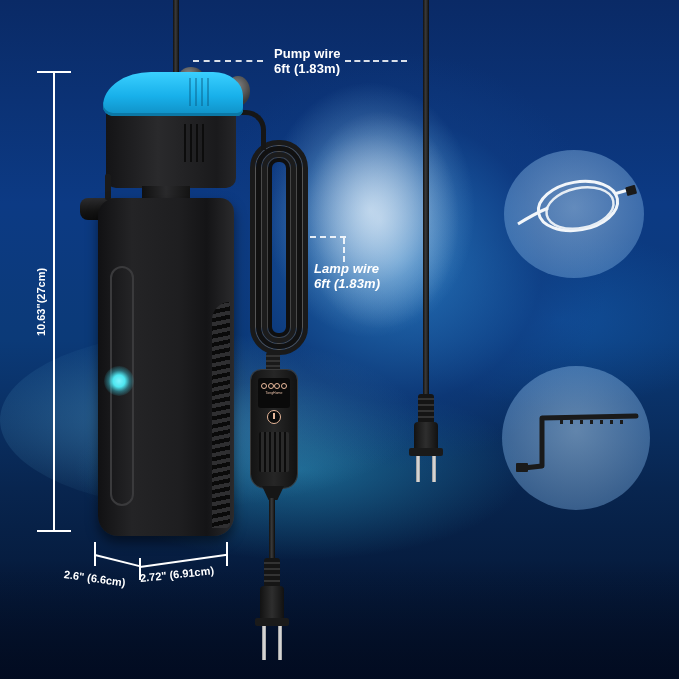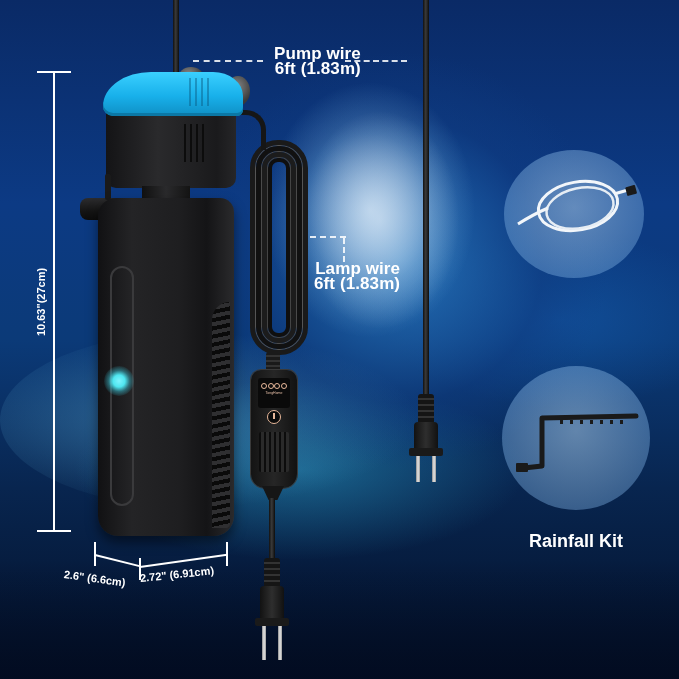--- a/index.html
+++ b/index.html
@@ -8,21 +8,21 @@
   .stage { position: absolute; left: 0; top: 0; width: 679px; height: 679px; overflow: hidden;
     background:
       radial-gradient(ellipse 140px 170px at 370px 210px, rgba(200,225,245,0.75), rgba(120,175,220,0.35) 45%, rgba(0,0,0,0) 75%),
       radial-gradient(ellipse 260px 260px at 400px 260px, rgba(40,120,190,0.9), rgba(15,60,130,0.5) 55%, rgba(0,0,0,0) 80%),
       radial-gradient(ellipse 300px 120px at 300px 470px, rgba(40,150,190,0.55), rgba(0,0,0,0) 75%),
       radial-gradient(ellipse 220px 110px at 560px 320px, rgba(20,90,170,0.6), rgba(0,0,0,0) 80%),
       linear-gradient(180deg, #0a2a66 0%, #0c3a84 30%, #0b3a78 50%, #08254f 72%, #031028 100%);
   }
   .abs { position: absolute; }
   .white-text { color: #ffffff; font-weight: bold; }
-  .label-small { font-size: 17px; line-height: 15px; letter-spacing: 0.1px; text-align: right; }
+  .label-small { font-size: 13px; line-height: 15px; letter-spacing: 0.1px; }
   .dash-h { border-top: 2px dashed rgba(255,255,255,0.85); height: 0; }
   .dash-v { border-left: 2px dashed rgba(255,255,255,0.85); width: 0; }
   .line-w { background: #ffffff; }
   .wire { background: linear-gradient(90deg, #111 0%, #3a3a3a 45%, #0d0d0d 100%); }
   .bubble { border-radius: 50%; background: radial-gradient(circle at 50% 45%, rgba(170,205,235,0.55), rgba(120,170,220,0.45) 70%, rgba(110,160,215,0.35) 100%); }
   .accessory-label { font-size: 18px; font-weight: bold; color: #fff; text-align: center; white-space: nowrap; }
 </style>
 </head>
 <body>
 
@@ -47,21 +47,21 @@
     <div class="abs" style="left:0;top:0;width:58px;height:215px;border:5px solid #1a1a1a;border-radius:28px;box-shadow:inset 0 0 0 1px #555;"></div>
     <div class="abs" style="left:6px;top:6px;width:46px;height:203px;border:5px solid #111;border-radius:22px;box-shadow:inset 0 0 0 1px #4a4a4a;"></div>
     <div class="abs" style="left:12px;top:12px;width:34px;height:191px;border:5px solid #1c1c1c;border-radius:16px;box-shadow:inset 0 0 0 1px #444;"></div>
     <div class="abs" style="left:18px;top:18px;width:22px;height:179px;border:4px solid #0f0f0f;border-radius:10px;"></div>
   </div>
 
   <div class="abs" style="left:236px;top:110px;width:30px;height:40px;border-top:5px solid #161616;border-right:5px solid #161616;border-radius:0 20px 0 0;"></div>
 
   <div class="abs dash-h" style="left:310px;top:236px;width:36px;"></div>
   <div class="abs dash-v" style="left:343px;top:238px;height:24px;"></div>
-  <div class="abs white-text label-small" style="left:314px;top:261px;">
+  <div class="abs white-text label-small" style="left:314px;top:261px;font-style:italic;">
     <div>Lamp wire</div>
     <div>6ft (1.83m)</div>
   </div>
 
   <div class="abs" style="left:266px;top:352px;width:14px;height:20px;background:repeating-linear-gradient(180deg,#1a1a1a 0 3px,#333 3px 5px);border-radius:3px;"></div>
   <div class="abs" style="left:251px;top:370px;width:46px;height:118px;background:linear-gradient(90deg,#141414,#262626 50%,#121212);border-radius:10px 10px 14px 14px;box-shadow:0 0 0 1px #3a3a3a;">
     <div class="abs" style="left:7px;top:8px;width:32px;height:30px;background:#0a0a0a;border-radius:3px;">
       <div class="abs" style="left:3px;top:5px;width:26px;height:7px;display:flex;justify-content:space-between;">
         <span style="width:6px;height:6px;border-radius:50%;border:1.5px solid #e8b89a;"></span>
         <span style="width:6px;height:6px;border-radius:50%;border:1.5px solid #e8b89a;"></span>
@@ -147,15 +147,14 @@
         <rect x="58" y="54" width="3" height="4"></rect>
         <rect x="68" y="54" width="3" height="4"></rect>
         <rect x="78" y="54" width="3" height="4"></rect>
         <rect x="88" y="54" width="3" height="4"></rect>
         <rect x="98" y="54" width="3" height="4"></rect>
         <rect x="108" y="54" width="3" height="4"></rect>
         <rect x="118" y="54" width="3" height="4"></rect>
       </g>
     </svg>
   </div>
-  <div class="abs accessory-label" style="left:502px;top:531px;width:148px;">Rainfall Kit</div>
 
 </div>
 
 </body></html>

